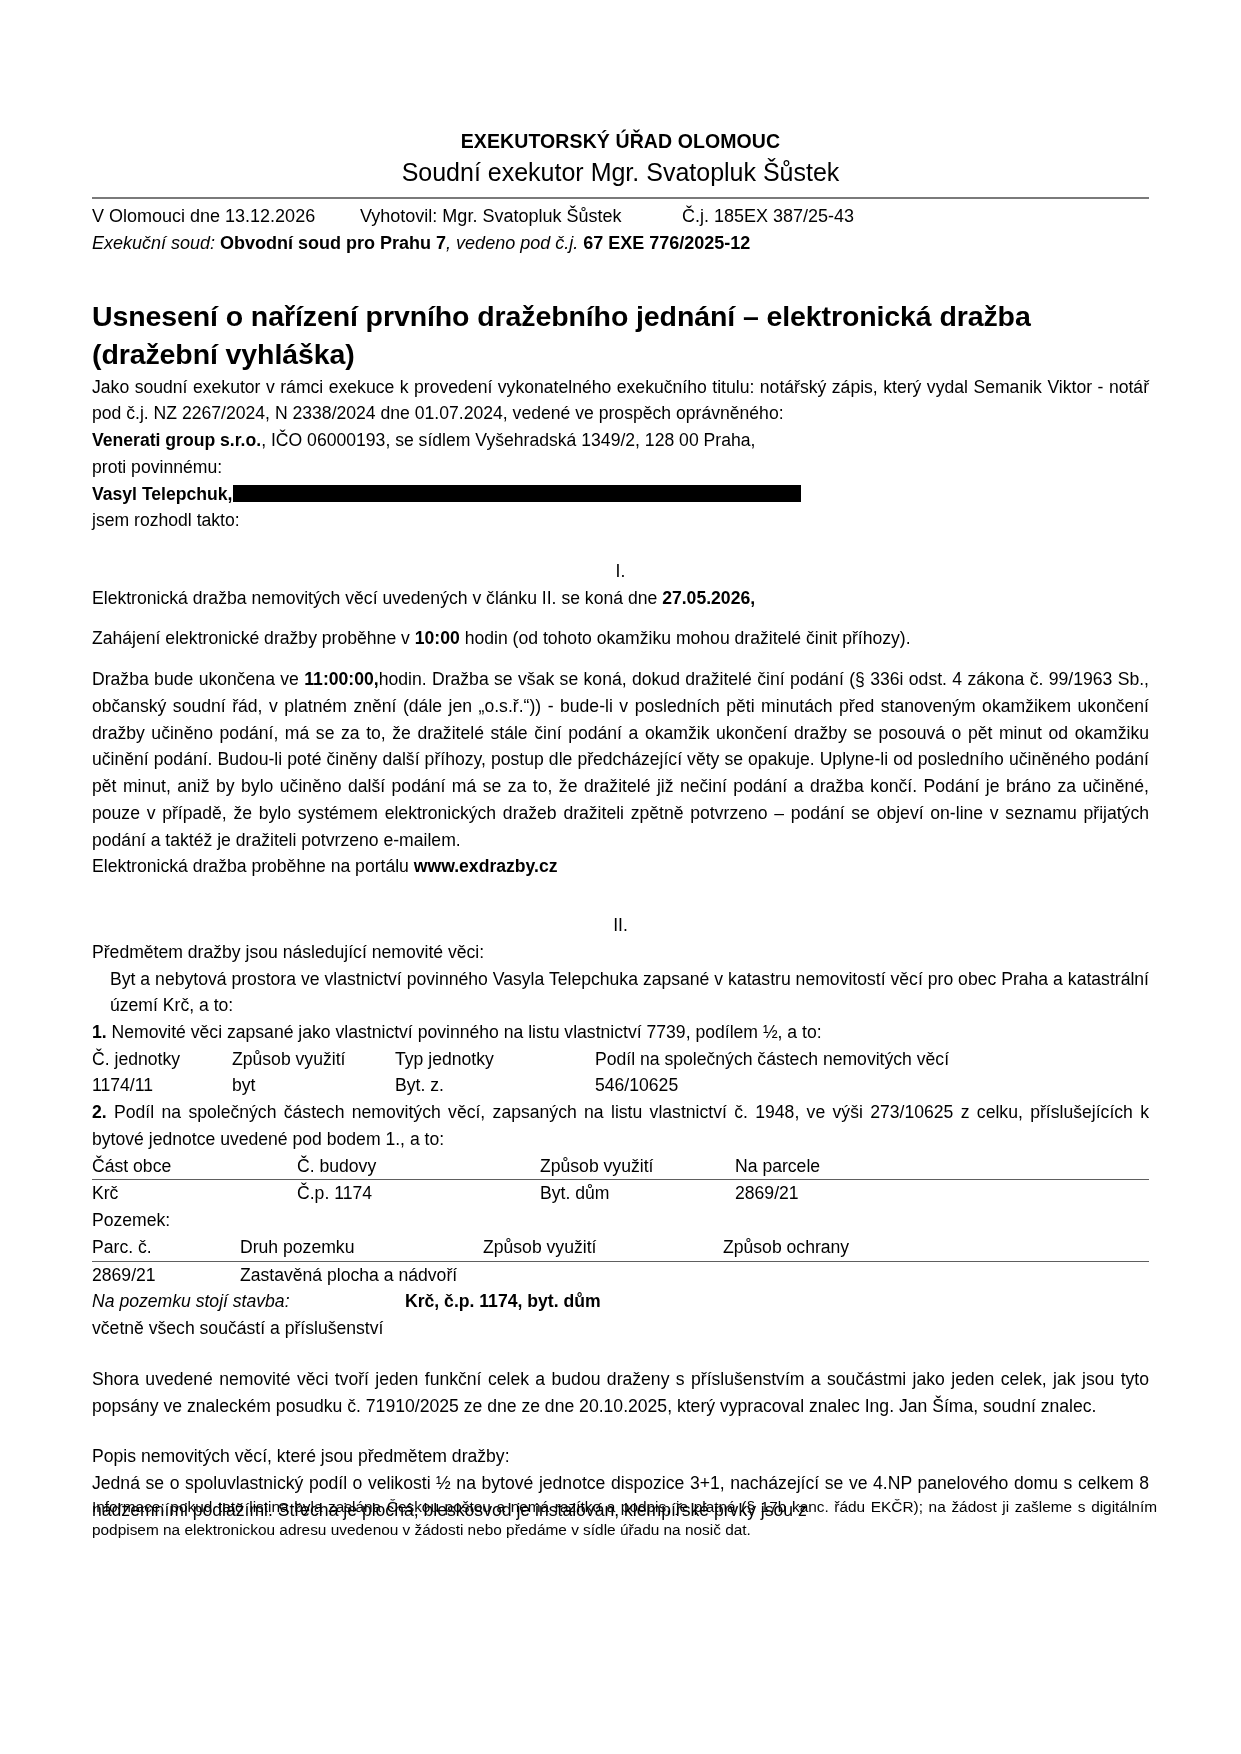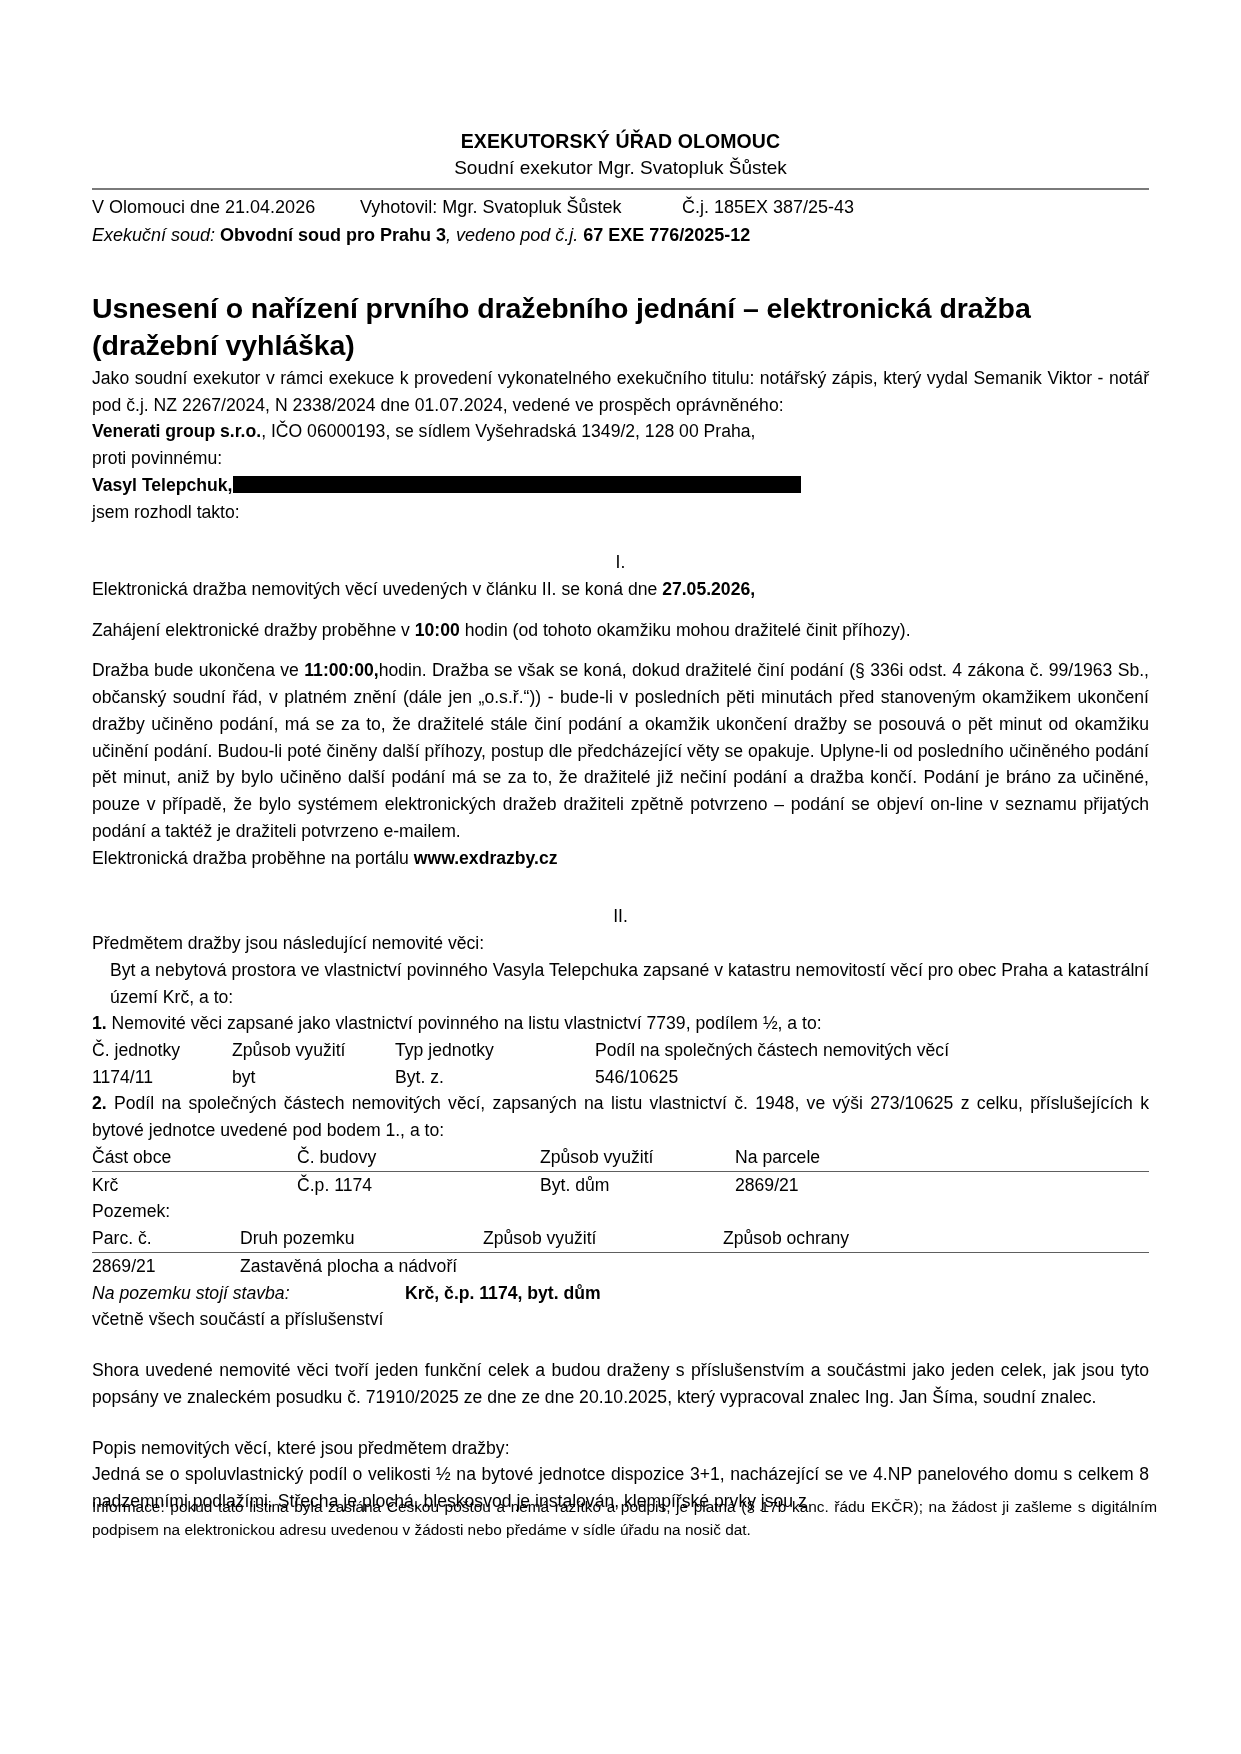--- a/index.html
+++ b/index.html
@@ -23,21 +23,21 @@
 
   
   .letterhead { text-align: center; }
   .lh-org {
     font-weight: bold;
     font-size: 19.5px;
     letter-spacing: 0.1px;
     line-height: 1.35;
   }
   .lh-person {
-    font-size: 19px;
+    font-size: 25px;
     line-height: 1.45;
   }
   .lh-contact {
     font-size: 16.2px;
     line-height: 1.5;
     white-space: nowrap;
   }
   .lh-contact .sep { font-weight: bold; }
   .lh-contact .mail { text-decoration: underline; }
 
@@ -159,27 +159,27 @@
 <div class="page">
 
   <div class="letterhead">
     <div class="lh-org">EXEKUTORSKÝ ÚŘAD OLOMOUC</div>
     <div class="lh-person">Soudní exekutor Mgr. Svatopluk Šůstek</div>
   </div>
 
   <hr class="rule-thick">
 
   <div class="refline">
-    <span class="c1">V Olomouci dne 21.04.2026</span>
+    <span class="c1">V Olomouci dne 13.12.2026</span>
     <span class="c2">Vyhotovil: Mgr. Svatopluk Šůstek</span>
     <span class="c3">Č.j. 185EX 387/25-43</span>
   </div>
   <div class="courtline">
     <i>Exekuční soud:</i>
-    <b>Obvodní soud pro Prahu 3</b><i>, vedeno pod č.j. </i><b>67 EXE 776/2025-12</b>
+    <b>Obvodní soud pro Prahu 7</b><i>, vedeno pod č.j. </i><b>67 EXE 776/2025-12</b>
   </div>
 
   <h1 class="doc-title">
     <span>Usnesení o nařízení prvního dražebního jednání – elektronická dražba</span>
     <span class="l2">(dražební vyhláška)</span>
   </h1>
 
   <p class="j">Jako soudní exekutor v rámci exekuce k provedení vykonatelného exekučního titulu: notářský zápis, který vydal Semanik Viktor - notář pod č.j. NZ 2267/2024, N 2338/2024 dne 01.07.2024, vedené ve prospěch oprávněného:</p>
   <p class="l"><b>Venerati group s.r.o.</b><span>, IČO 06000193, se sídlem Vyšehradská 1349/2, 128 00 Praha,</span></p>
   <p class="l">proti povinnému:</p>

